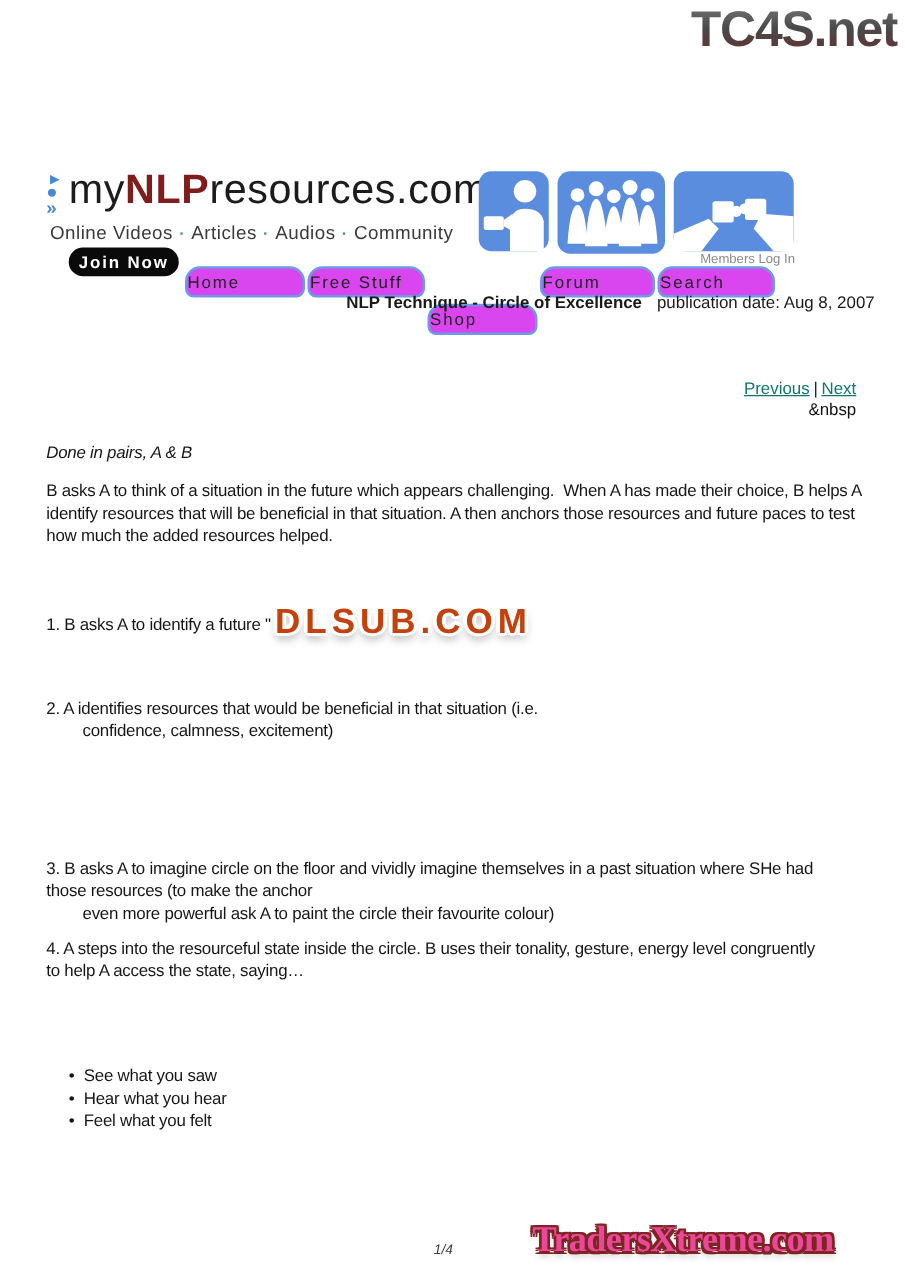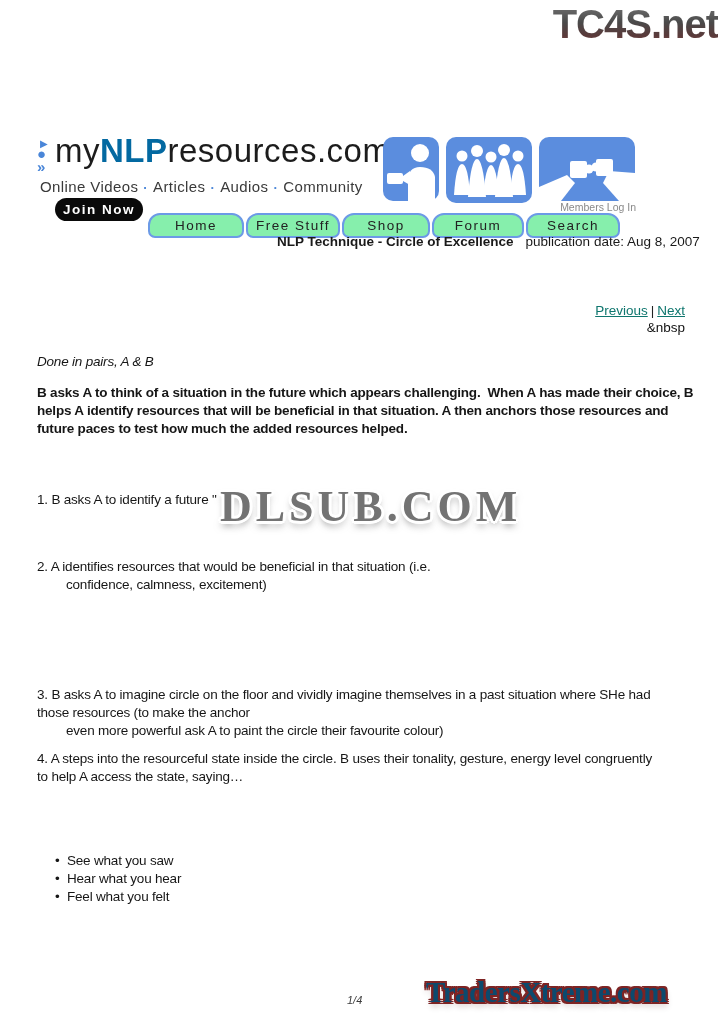--- a/index.html
+++ b/index.html
@@ -14,81 +14,81 @@
           -webkit-background-clip:text;background-clip:text;color:transparent;}
   }
 
   
   .logo-block{position:absolute;left:37px;top:138px;width:345px;height:60px;}
   .logo-icons{position:absolute;left:0;top:2px;width:18px;height:44px;color:#4a86d8;}
   .li-play{position:absolute;left:3px;top:-2px;font-size:10px;}
   .li-dot{position:absolute;left:0px;top:5px;font-size:15px;}
   .li-ff{position:absolute;left:0px;top:18px;font-size:15px;font-weight:bold;letter-spacing:-2px;}
   .logo-text{position:absolute;left:18px;top:-6px;font-size:33px;letter-spacing:0.5px;color:#1c1c1c;white-space:nowrap;}
-  .logo-text .hl{color:#0369a1;font-weight:bold;}
+  .logo-text .hl{color:#7f1d1d;font-weight:bold;}
   .tagline{position:absolute;left:3px;top:40px;font-size:15px;color:#3a3a3a;letter-spacing:0.4px;white-space:nowrap;}
   .tagline .dot{color:#4a86d8;font-weight:bold;padding:0 5px;font-size:13px;}
 
   
   .tile{position:absolute;top:137px;background:#5b8dde;border-radius:10px;}
   .tile svg{display:block;width:100%;height:100%;}
   .tile1{left:383px;width:56px;height:64px;}
   .tile2{left:446px;width:86px;height:66px;}
   .tile3{left:539px;width:96px;height:64px;}
   .members{position:absolute;top:201px;right:88px;font-size:10.5px;color:#8a8a8a;}
 
   
   .join-btn{position:absolute;left:55px;top:198px;width:88px;height:23px;background:#0a0a0a;
             border-radius:12px;color:#fff;font-size:13.5px;font-weight:bold;letter-spacing:1.5px;
             text-align:center;line-height:23px;}
-  .tab{position:absolute;top:213px;height:21px;background:#86efac;border:2px solid #6c9ae6;
-       border-radius:12px 12px 7px 7px;text-align:center;line-height:21px;font-size:13.5px;
+  .tab{position:absolute;top:213px;height:21px;background:#d946ef;border:2px solid #6c9ae6;
+       border-radius:12px 12px 7px 7px;line-height:21px;font-size:13.5px;
        letter-spacing:1.5px;color:#222;}
   .tab-home{left:148px;width:92px;}
   .tab-free{left:246px;width:90px;}
-  .tab-shop{left:342px;width:84px;}
+  .tab-shop{left:342px;width:84px;margin-top:30px;}
   .tab-forum{left:432px;width:88px;}
   .tab-search{left:526px;width:90px;}
 
   
   .title-row{position:absolute;left:262px;top:234px;white-space:nowrap;font-size:13.5px;}
   .title-row .ttl{font-weight:bold;padding-left:15px;}
   .title-row .pub{margin-left:12px;}
 
   
   .pager{position:absolute;top:302px;right:39px;text-align:right;font-size:13.5px;line-height:17px;}
   .pager a{color:#0f766e;text-decoration:underline;cursor:pointer;}
   .pager .sep{color:#222;padding:0 3px;}
   .nbsp-line{color:#111;}
 
   
   .article-text{font-size:13.5px;letter-spacing:-0.2px;line-height:18px;color:#161616;}
   .intro-note{position:absolute;left:37px;top:353px;font-style:italic;}
-  .intro-para{position:absolute;left:37px;top:384px;width:660px;white-space:pre-wrap;font-weight:bold;}
+  .intro-para{position:absolute;left:37px;top:384px;width:660px;white-space:pre-wrap;}
   .step{position:absolute;left:37px;width:670px;}
   .step1{top:491px;}
   .step2{top:558px;}
   .step3{top:646px;margin-top:40px;}
   .step4{top:750px;}
   .step .indent{padding-left:29px;}
   .bullets{position:absolute;left:55px;top:852px;}
   .bullet-row{height:18px;}
   .bullet-row .b{display:inline-block;width:12px;color:#161616;}
 
   
-  .dlsub{position:absolute;left:220px;top:481px;font-family:Liberation Serif, serif;
-         font-weight:bold;font-size:44px;letter-spacing:4px;color:#737373;white-space:nowrap;
+  .dlsub{position:absolute;left:220px;top:481px;font-family:Liberation Sans, sans-serif;
+         font-weight:bold;font-size:28px;letter-spacing:4px;color:#c2410c;white-space:nowrap;
          text-shadow:-2px -2px 0 #fff,2px -2px 0 #fff,-2px 2px 0 #fff,2px 2px 0 #fff,
                      0 -3px 0 #fff,0 3px 0 #fff,-3px 0 0 #fff,3px 0 0 #fff,
                      0 5px 7px rgba(110,110,110,0.65);}
 
   
   .page-num{position:absolute;left:347px;top:994px;font-size:11px;font-style:italic;color:#3c3c3c;text-align:right;}
   .traders{position:absolute;left:426px;top:976px;font-family:"Liberation Serif","DejaVu Serif",serif;
-           font-weight:bold;font-size:29px;letter-spacing:-0.5px;color:#0c4a6e;white-space:nowrap;
+           font-weight:bold;font-size:29px;letter-spacing:-0.5px;color:#ec4899;white-space:nowrap;
            text-shadow:-2px -2px 0 #7e2424,2px -2px 0 #7e2424,-2px 2px 0 #7e2424,2px 2px 0 #7e2424,
                        0 2px 0 #7e2424,0 -2px 0 #7e2424,2px 0 0 #7e2424,-2px 0 0 #7e2424,
                        0 0 10px rgba(255,255,255,0.95),0 4px 6px rgba(60,10,10,0.3);}
 </style>
 </head>
 <body>
 
 <div class="page">
 
   <div class="tc4s">TC4S.net</div>

